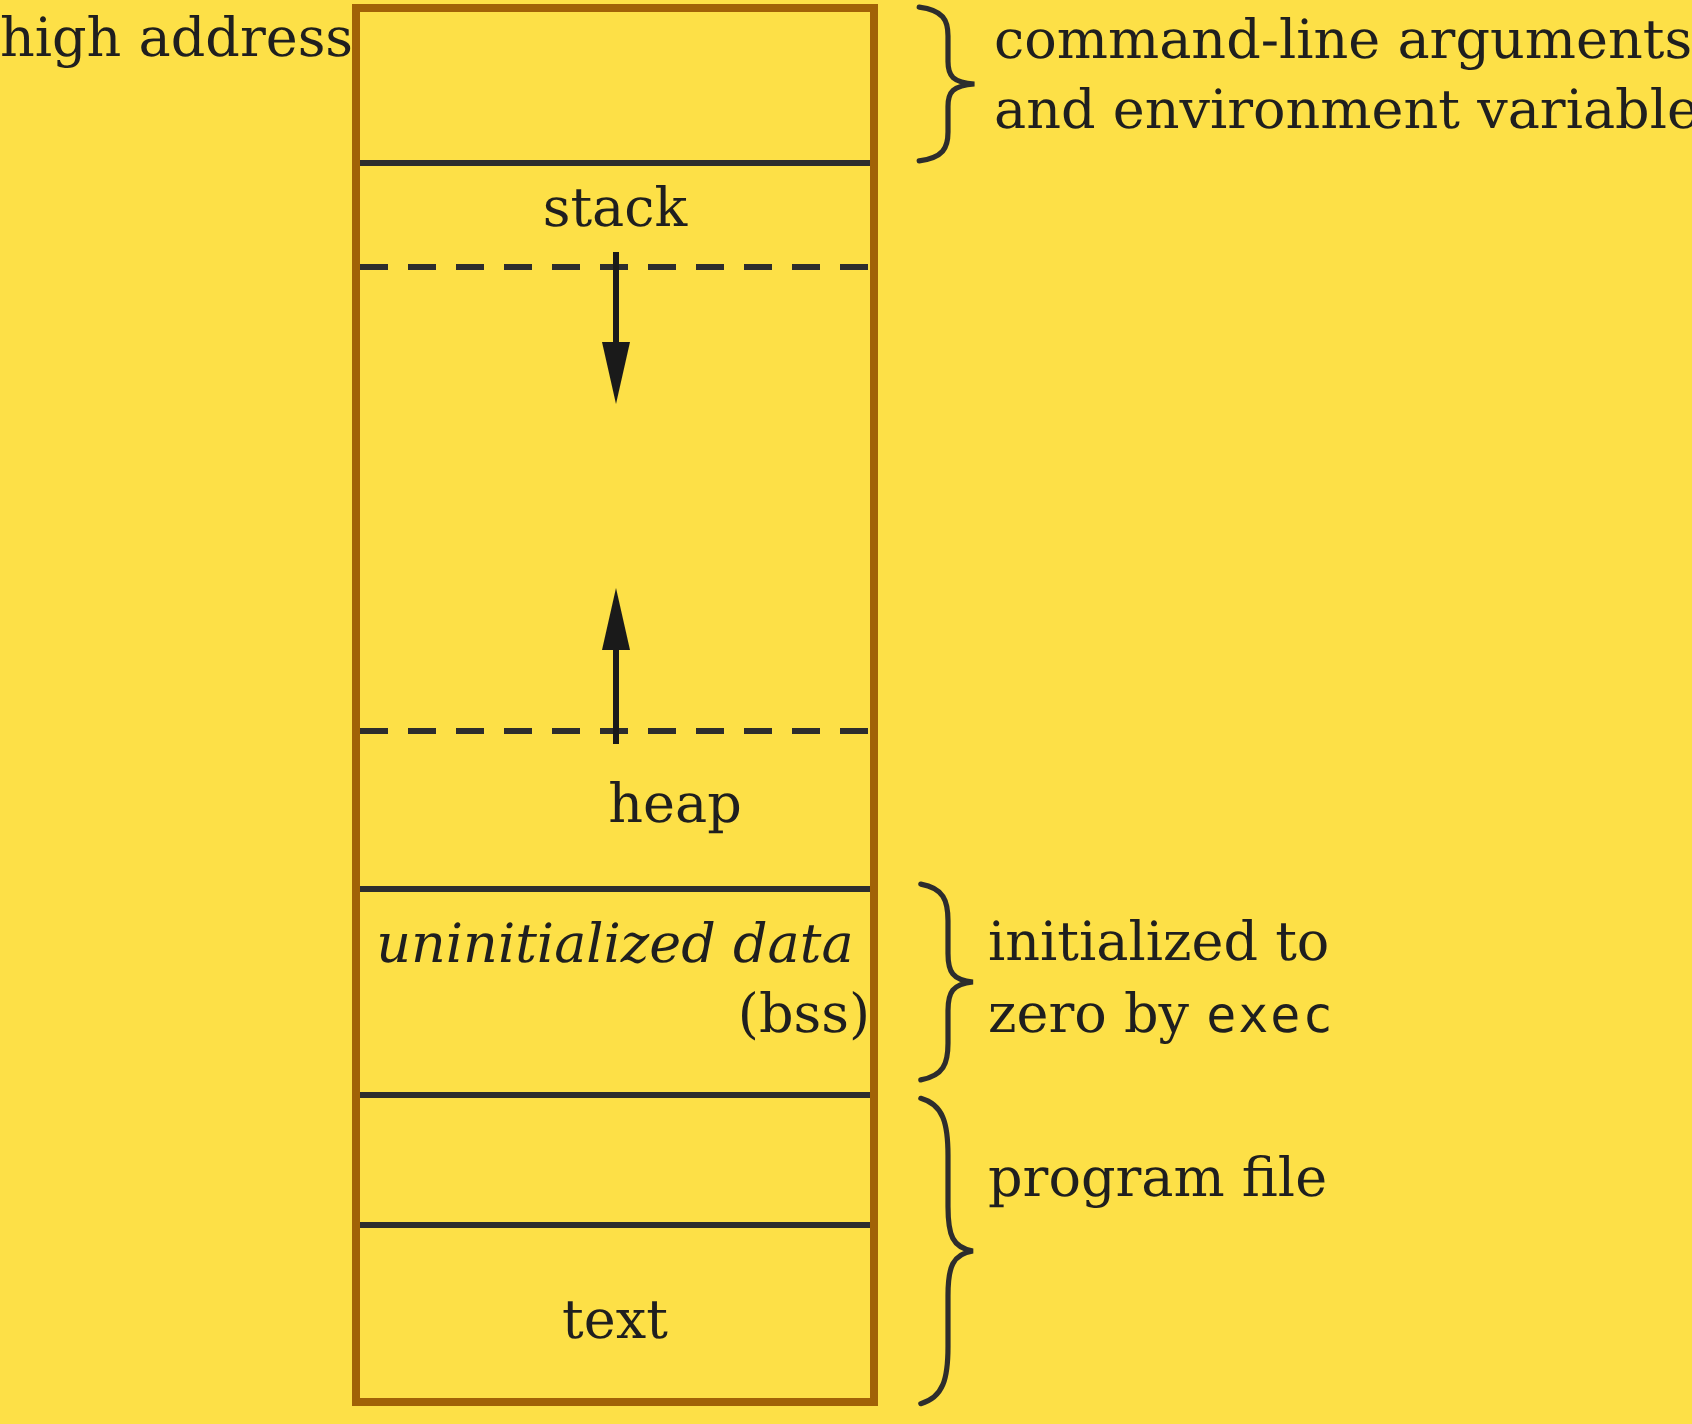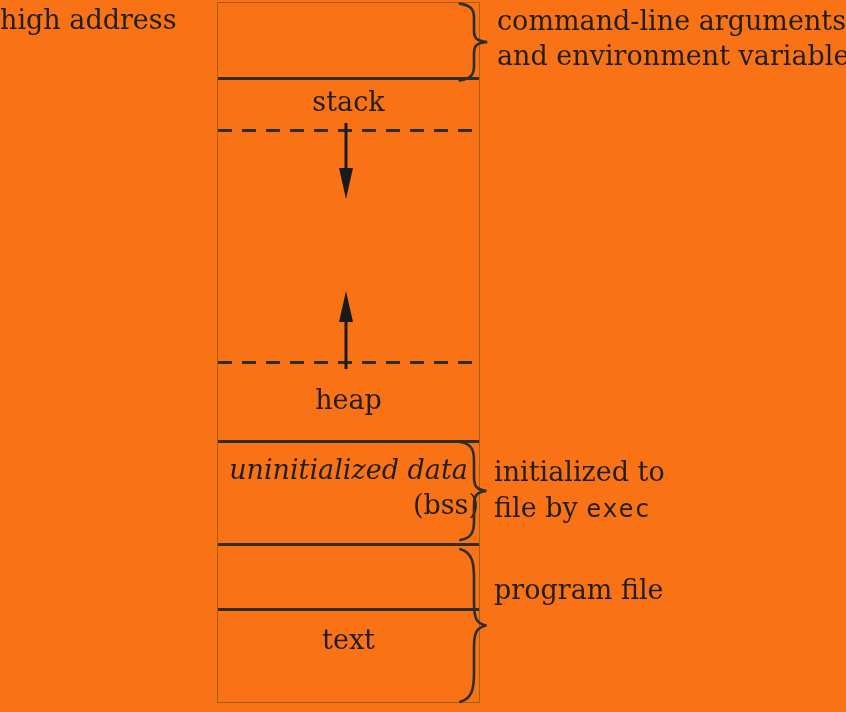--- a/index.html
+++ b/index.html
@@ -4,21 +4,21 @@
 <style>
   html, body {
     margin: 0;
     padding: 0;
     background: #ffffff;
   }
   .canvas {
     position: relative;
     width: 846px;
     height: 712px;
-    background: #f97316;
+    background: #fde047;
     font-family: "DejaVu Serif", "Liberation Serif", serif;
     color: #1f1f1f;
     overflow: hidden;
   }
   
   .addr-label {
     position: absolute;
     left: 0;
     width: 168px;
     text-align: right;
@@ -29,23 +29,22 @@
   .addr-label.high { top: 3px; }
   .addr-label.low  { top: 663px; }
 
   
   .column {
     position: absolute;
     left: 176px;
     top: 2px;
     width: 263px;
     height: 701px;
-    border: 1px solid #a16207;
+    border: 4px solid #a16207;
     box-sizing: border-box;
-    margin-left: 41px;
   }
   .divider {
     position: absolute;
     left: 0;
     width: 100%;
     height: 3px;
     background: #2d2d2d;
   }
   .divider.dashed {
     background: repeating-linear-gradient(90deg,
@@ -96,24 +95,24 @@
   <div class="column">
 
     <div class="divider" style="top:74px;"></div>
     <div class="divider dashed" style="top:126px;"></div>
     <div class="divider dashed" style="top:358px;"></div>
     <div class="divider" style="top:437px;"></div>
     <div class="divider" style="top:540px;"></div>
     <div class="divider" style="top:605px;"></div>
 
     <div class="seg-label" style="top:82px;">stack</div>
-    <div class="seg-label" style="top:380px;">heap</div>
+    <div class="seg-label" style="top:380px;padding-left:30px;">heap</div>
     <div class="seg-label" style="top:450px;font-style:italic;">uninitialized data</div>
     <div class="seg-label" style="top:485px;text-align:right;">(bss)</div>
-    <div class="seg-label" style="top:620px;">text</div>
+    <div class="seg-label" style="top:638px;">text</div>
 
     <div class="arrow" style="top:120px; width:20px; height:76px;">
       <svg width="20" height="76" viewBox="0 0 20 76">
         <line x1="10" y1="0" x2="10" y2="47" stroke="#1a1a1a" stroke-width="3"></line>
         <polygon points="10,76 3,45 17,45" fill="#1a1a1a"></polygon>
       </svg>
     </div>
 
     <div class="arrow" style="top:288px; width:20px; height:78px;">
       <svg width="20" height="78" viewBox="0 0 20 78">
@@ -141,20 +140,20 @@
     </svg>
   </div>
 
   <div class="annotation args">
     <div>command-line arguments</div>
     <div>and environment variables</div>
   </div>
 
   <div class="annotation bss">
     <div>initialized to</div>
-    <div><span>file by </span><span class="code">exec</span></div>
+    <div><span>zero by </span><span class="code">exec</span></div>
   </div>
 
   <div class="annotation program">
     <div>program file</div>
   </div>
 
 </div>
 
 </body></html>

